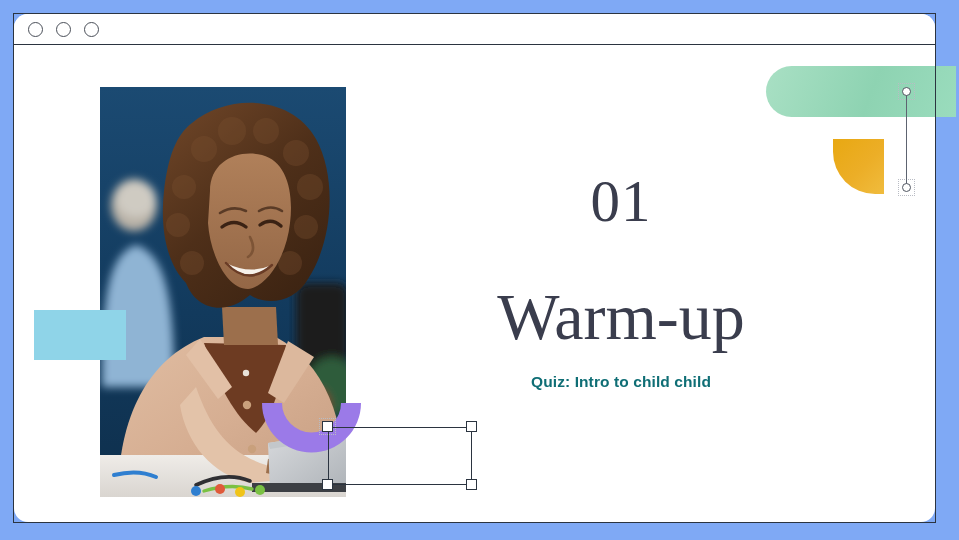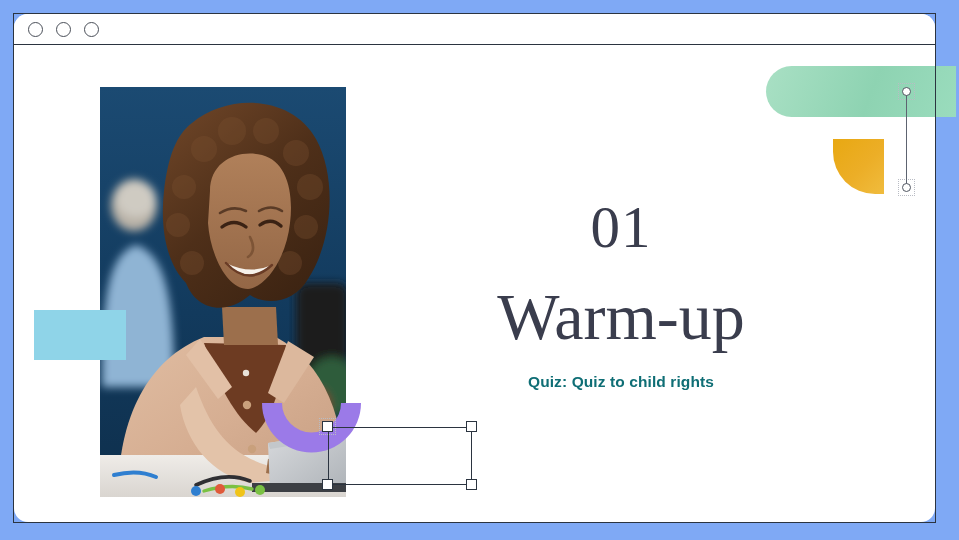--- a/index.html
+++ b/index.html
@@ -144,21 +144,20 @@
     left: 497px;
     top: 172px;
     width: 248px;
     text-align: center;
     font-family: "Liberation Serif", serif;
     font-size: 59px;
     line-height: 1;
     color: #3a3d4d;
     letter-spacing: 1px;
     z-index: 5;
-    margin-top: 26px;
   }
   .txt-title {
     position: absolute;
     left: 486px;
     top: 282px;
     width: 270px;
     text-align: center;
     font-family: "Liberation Serif", serif;
     font-size: 66px;
     line-height: 1.05;
@@ -381,21 +380,21 @@
   <div class="shape-purple-arc">
     <svg width="99" height="52" viewBox="0 0 99 52" aria-hidden="true">
       <path d="M10 0 A39.5 39.5 0 0 0 89 0 L89 0 L99 0 L99 2
                A49.5 49.5 0 0 1 0 2 L0 0 Z" fill="none"></path>
       <path d="M0 0 A49.5 49.5 0 0 0 99 0 L79 0 A29.5 29.5 0 0 1 20 0 Z" fill="#9b7ae8"></path>
     </svg>
   </div>
 
   <div class="txt-number">01</div>
   <div class="txt-title">Warm-up</div>
-  <div class="txt-subtitle">Quiz: Quiz to child rights</div>
+  <div class="txt-subtitle">Quiz: Intro to child child</div>
 
   <div class="slide-frame"></div>
 
   <div class="sel-line-vert"></div>
   <div class="handle-ghost" style="left:898px; top:83px;"></div>
   <div class="handle-circle hc-top"></div>
   <div class="handle-ghost" style="left:898px; top:179px;"></div>
   <div class="handle-circle hc-bot"></div>
 
   <div class="sel-box"></div>

